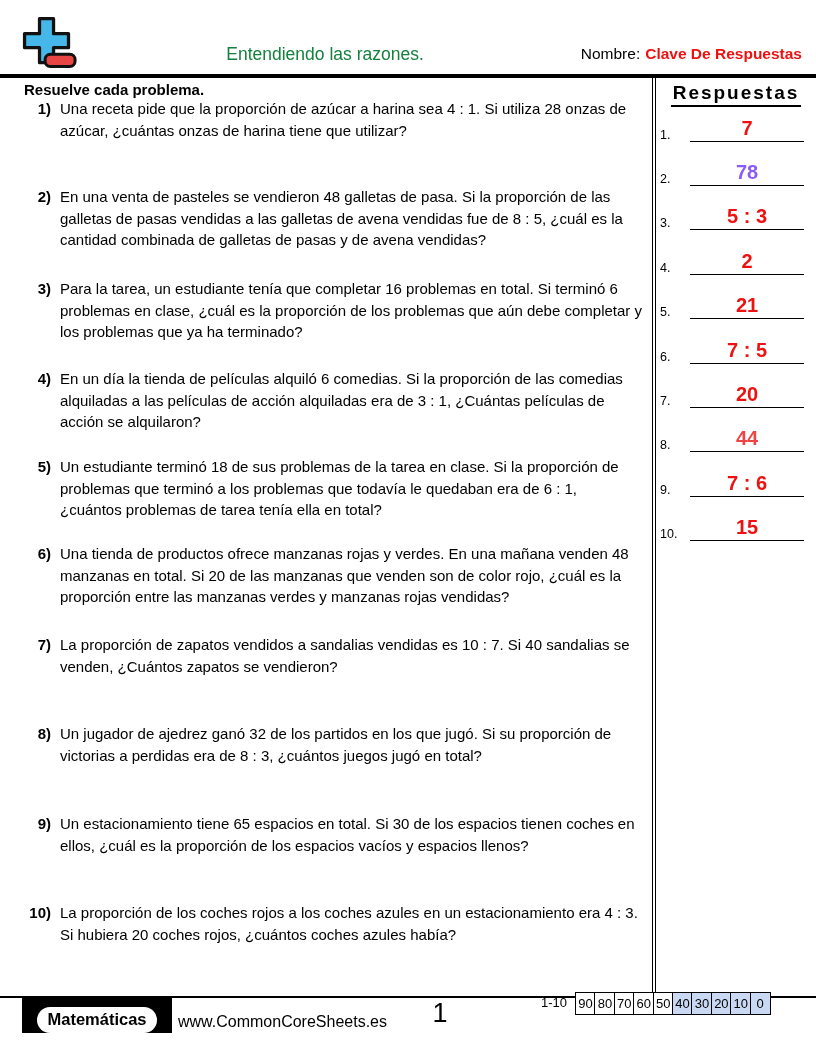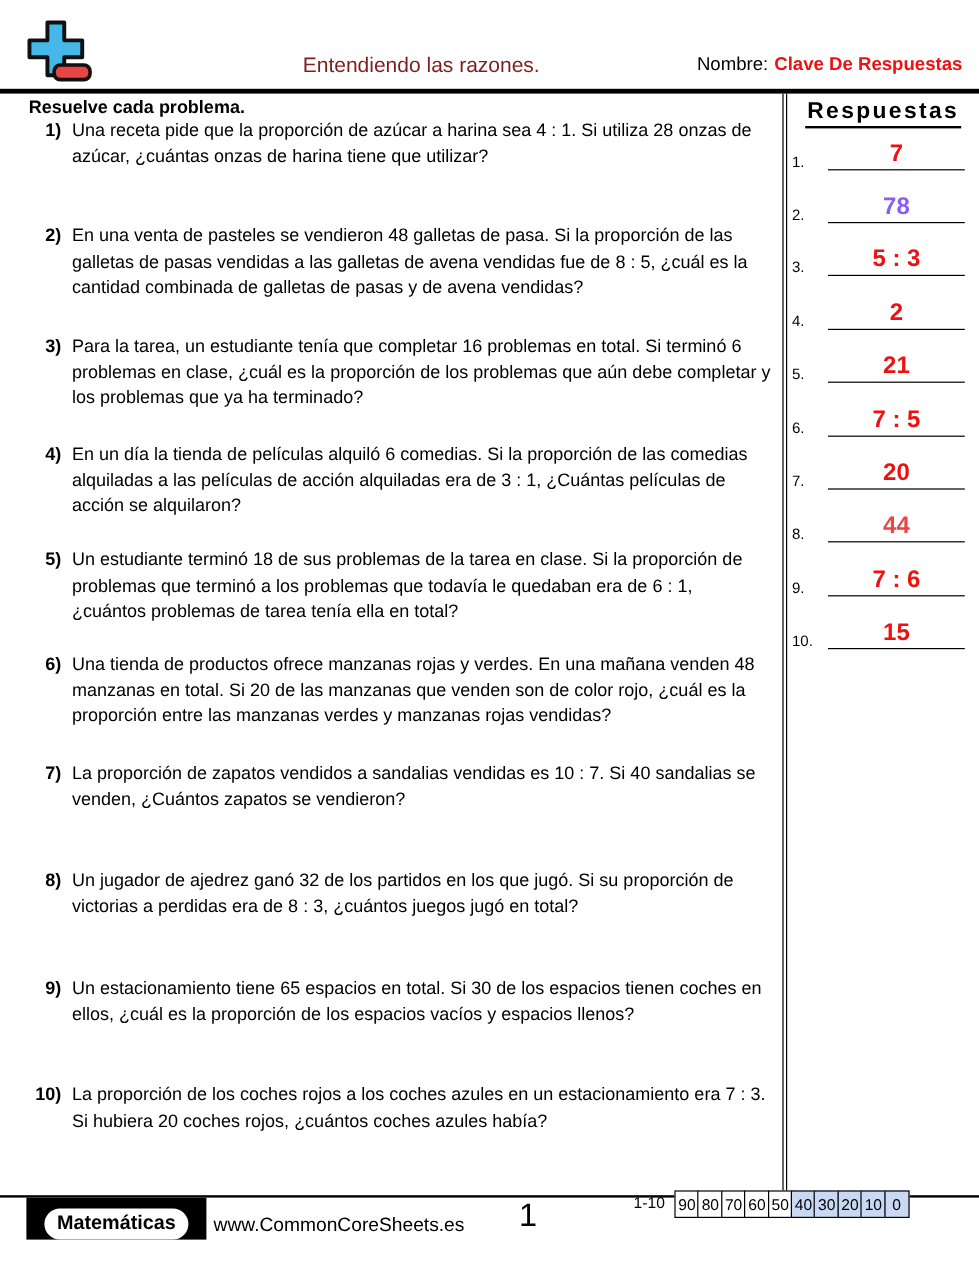--- a/index.html
+++ b/index.html
@@ -9,22 +9,22 @@
     width: 816px; height: 1056px;
     background: #ffffff;
     font-family: "Liberation Sans", sans-serif;
     color: #000;
     overflow: hidden;
   }
 
   
   .logo { position:absolute; left:16px; top:14px; }
   .doc-title {
-    position:absolute; left:136px; top:44px; width:430px;
-    text-align:center; font-size:17.5px; color:#7f1d1d;
+    position:absolute; left:110px; top:44px; width:430px;
+    text-align:center; font-size:17.5px; color:#15803d;
   }
   .name-area { position:absolute; right:14px; top:45px; font-size:15.5px; white-space:nowrap; }
   .name-value { font-weight:bold; margin-left:5px; }
   .header-rule { position:absolute; left:0; top:74px; width:816px; height:4px; background:#000; }
 
   
   .problems-region { position:absolute; left:0; top:78px; width:652px; height:918px; }
   .instructions { position:absolute; left:24px; top:3px; font-weight:bold; font-size:15px; }
 
   .problem { position:absolute; left:28px; width:614px; display:flex; font-size:15px; line-height:21.5px; }
@@ -53,21 +53,21 @@
     position:absolute; left:22px; top:998px; width:150px; height:35px;
     background:#000; display:flex; align-items:flex-end; justify-content:center;
   }
   .brand-pill {
     background:#fff; border-radius:15px; padding:3px 10px 4px 10px;
     font-weight:bold; font-size:16.5px; white-space:nowrap;
   }
   .website { position:absolute; left:178px; top:1013px; font-size:16px; }
   .page-num { position:absolute; left:380px; top:998px; width:120px; text-align:center; font-size:27px; }
   .score-table { position:absolute; left:528px; top:992px; display:flex; align-items:center; }
-  .range-label { font-size:13px; margin-right:8px; margin-top:-2px; }
+  .range-label { font-size:13px; margin-right:8px; margin-top:-2px;margin-left:13px; }
   .cells { display:flex; }
   .cell {
     width:21px; height:23px; border:1.6px solid #000; margin-left:-1.6px;
     display:flex; align-items:center; justify-content:center;
     font-size:13px; background:#fff;
   }
   .cell.hl { background:#c9d9f3; }
   .cell:first-child { margin-left:0; }
 </style>
 </head>
@@ -121,21 +121,21 @@
     <div class="problem" style="top:645px">
       <span class="p-num">8)</span>
       <span class="p-text">Un jugador de ajedrez ganó 32 de los partidos en los que jugó. Si su proporción de victorias a perdidas era de 8 : 3, ¿cuántos juegos jugó en total?</span>
     </div>
     <div class="problem" style="top:735px">
       <span class="p-num">9)</span>
       <span class="p-text">Un estacionamiento tiene 65 espacios en total. Si 30 de los espacios tienen coches en ellos, ¿cuál es la proporción de los espacios vacíos y espacios llenos?</span>
     </div>
     <div class="problem" style="top:824px">
       <span class="p-num">10)</span>
-      <span class="p-text">La proporción de los coches rojos a los coches azules en un estacionamiento era 7 : 3. Si hubiera 20 coches rojos, ¿cuántos coches azules había?</span>
+      <span class="p-text">La proporción de los coches rojos a los coches azules en un estacionamiento era 4 : 3. Si hubiera 20 coches rojos, ¿cuántos coches azules había?</span>
     </div>
   </div>
 
   <div class="answers-region">
     <div class="answers-title-wrap">
       <span class="answers-title">Respuestas</span>
     </div>
 
     <div class="answer-row" style="top:34px">
       <span class="a-num">1.</span>

